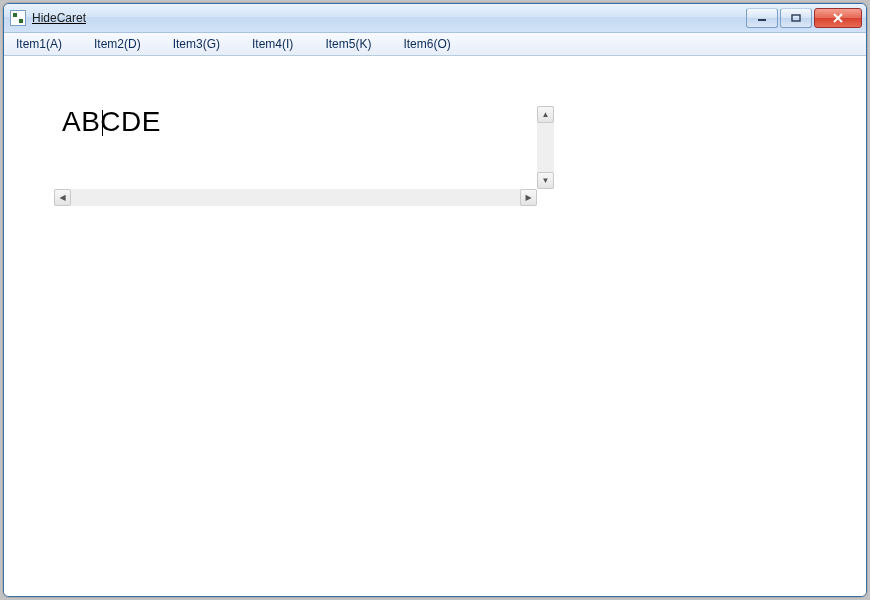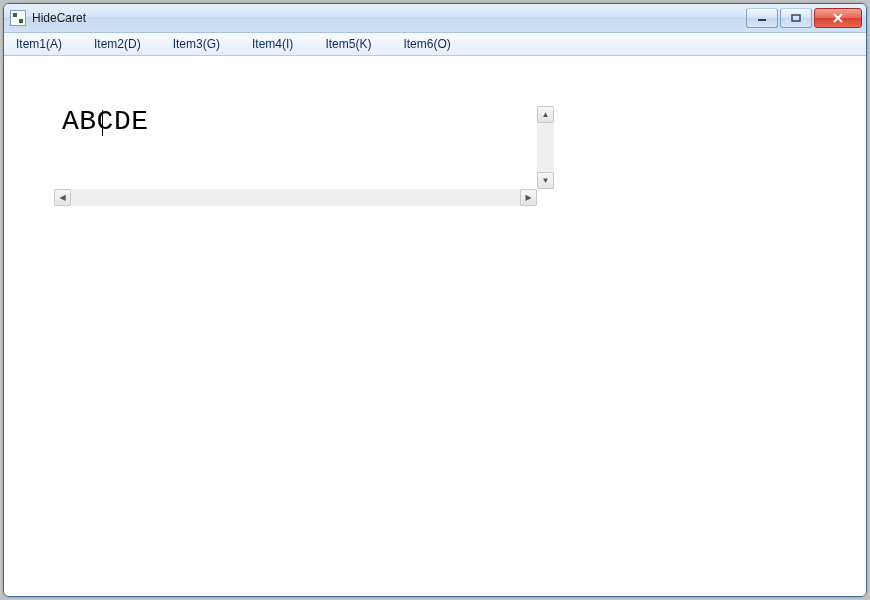--- a/index.html
+++ b/index.html
@@ -33,20 +33,21 @@
     background: linear-gradient(to bottom,
         #e9f2fb 0%,
         #d5e5f7 45%,
         #c4d9f1 46%,
         #d0e2f7 100%);
     border-bottom: 1px solid #a9c2e0;
     display: flex;
     align-items: center;
     padding: 0 2px 0 6px;
     position: relative;
+    text-decoration: underline;
   }
   .titlebar .app-icon {
     width: 14px;
     height: 14px;
     margin-right: 6px;
     flex: 0 0 14px;
     background: #fff;
     border: 1px solid #7aa0c9;
     position: relative;
   }
@@ -125,21 +126,21 @@
     position:absolute;
     left:0; top:0;
     right:17px;   
     bottom:17px;  
     border:0;
     background:#fff;
   }
   .edit-content {
     position:absolute;
     left:8px; top:0;
-    font-family: Liberation Mono, monospace;
+    font-family: Liberation Sans, sans-serif;
     font-size: 28px;
     letter-spacing: 0.5px;
     color:#000;
     white-space:pre;
   }
   .edit-caret {
     position:absolute;
     top:4px;
     width:1px;
     height:26px;

